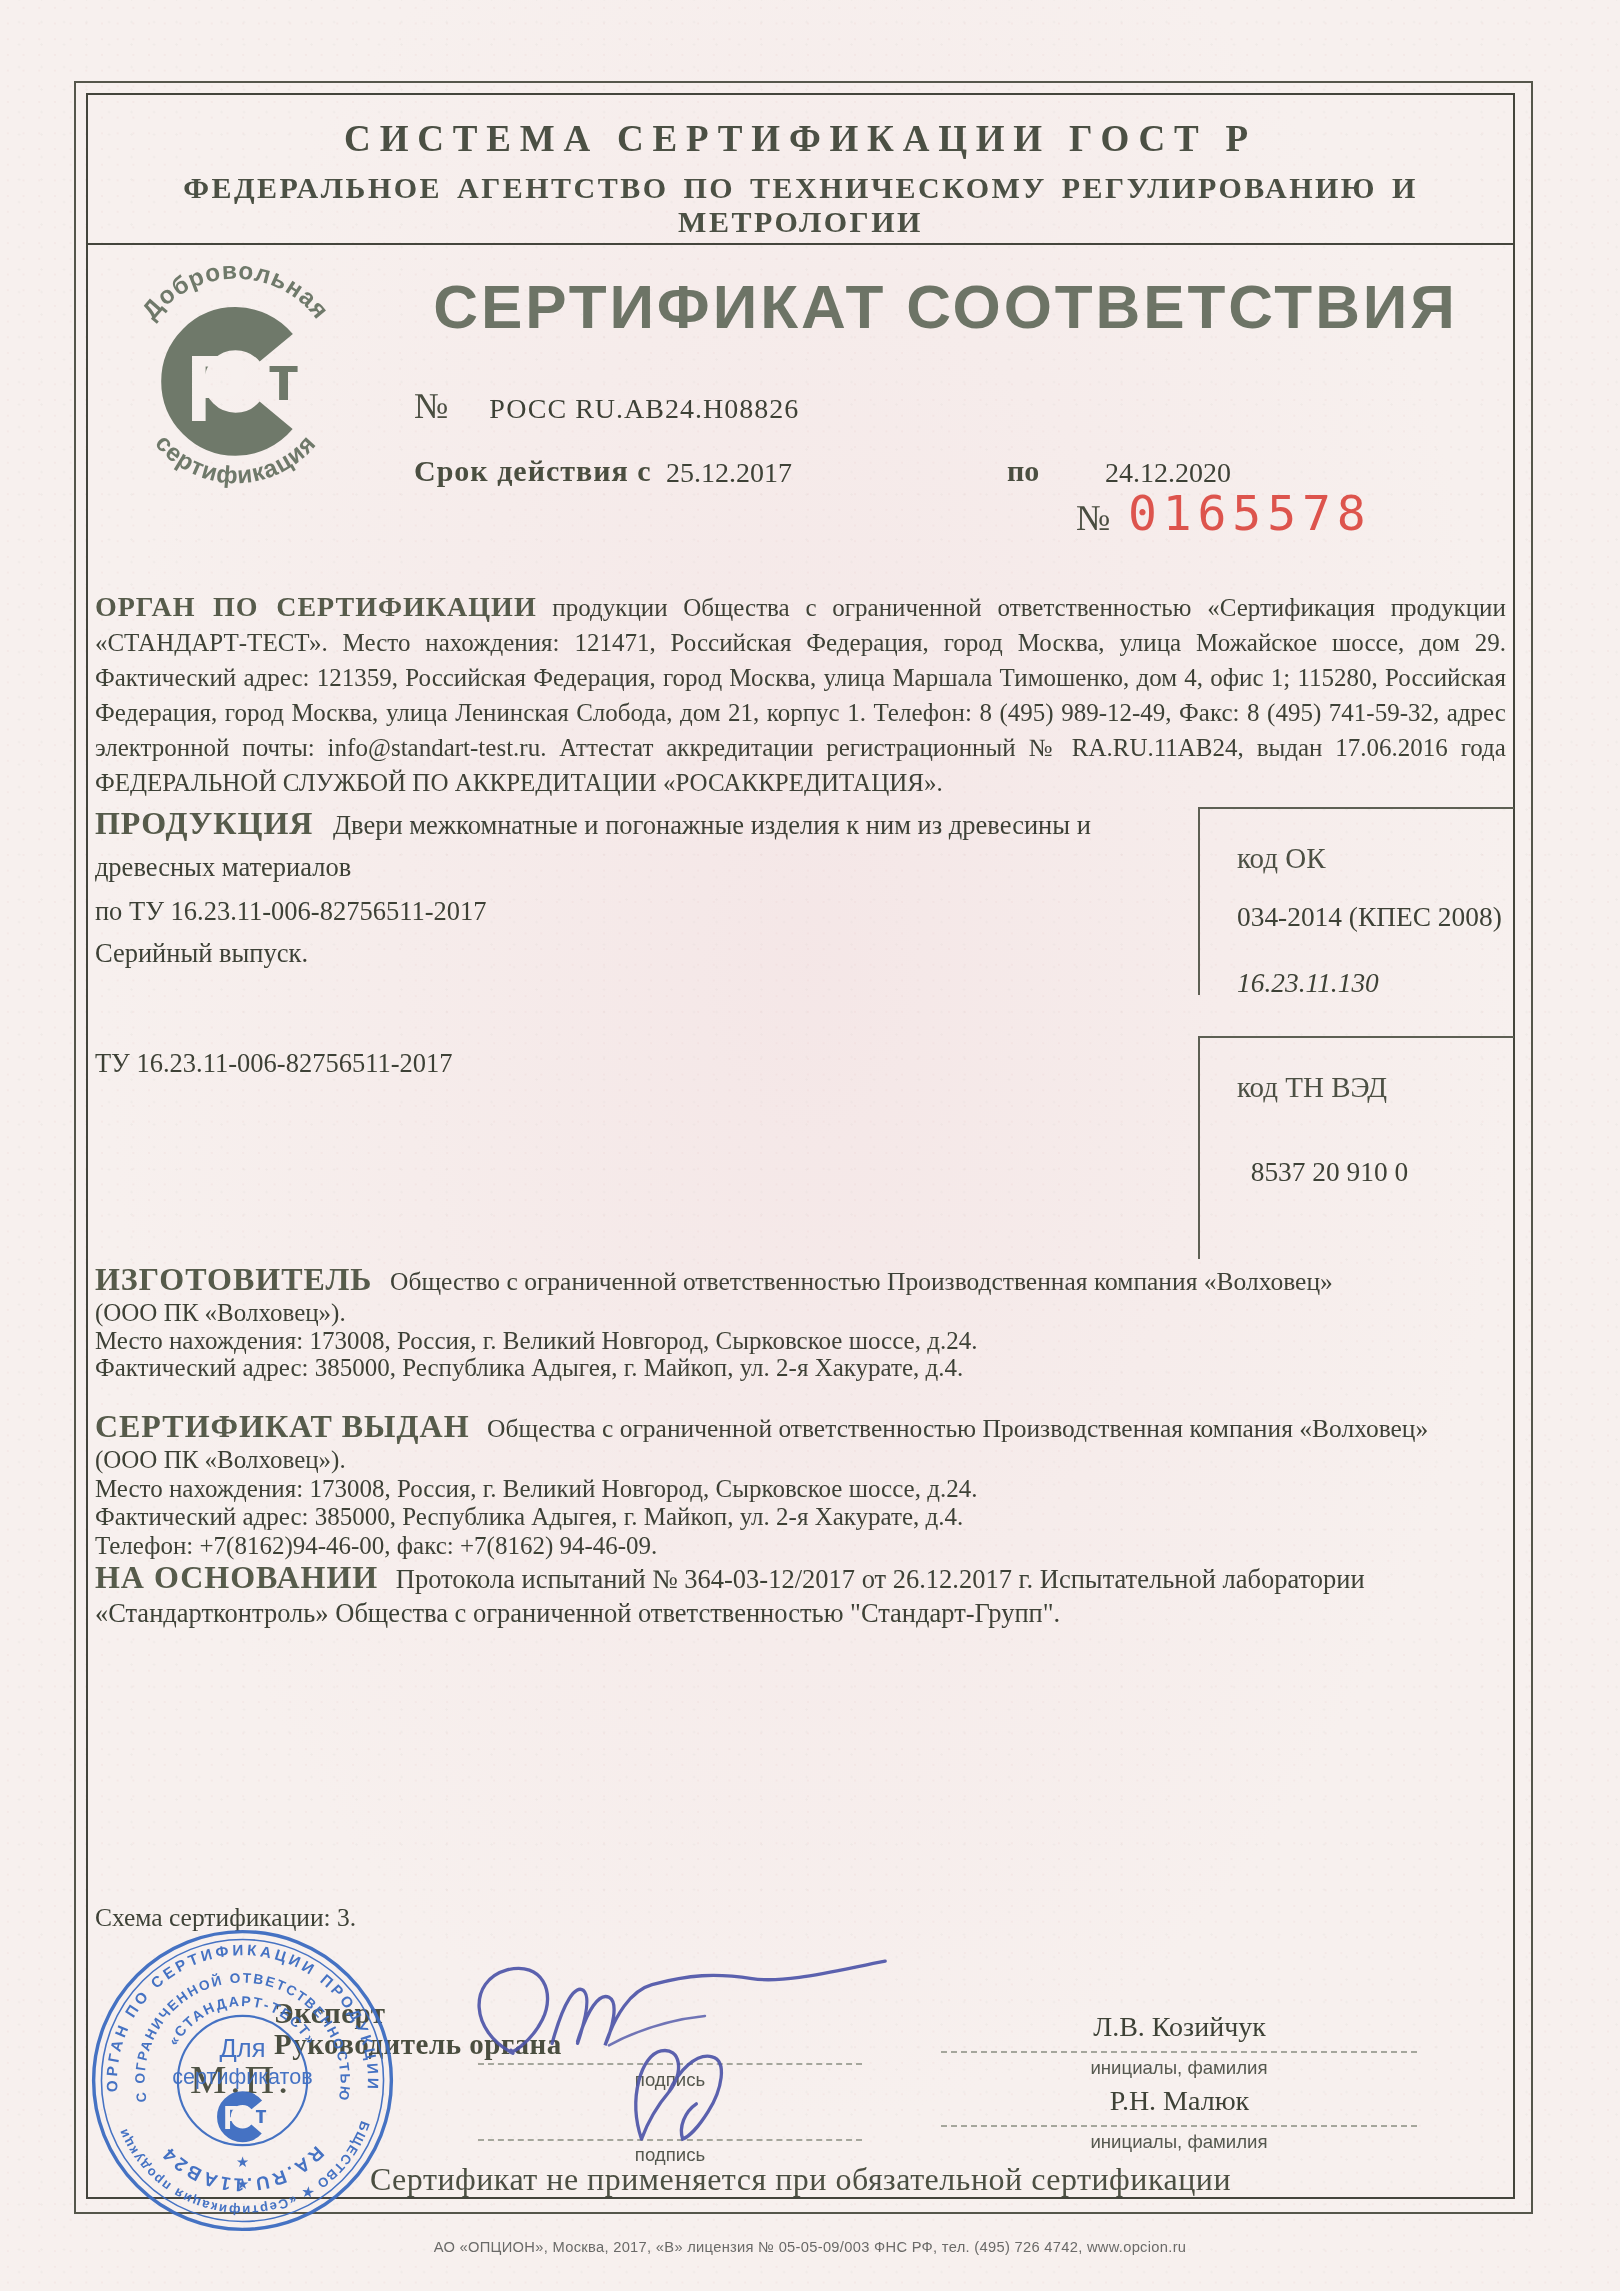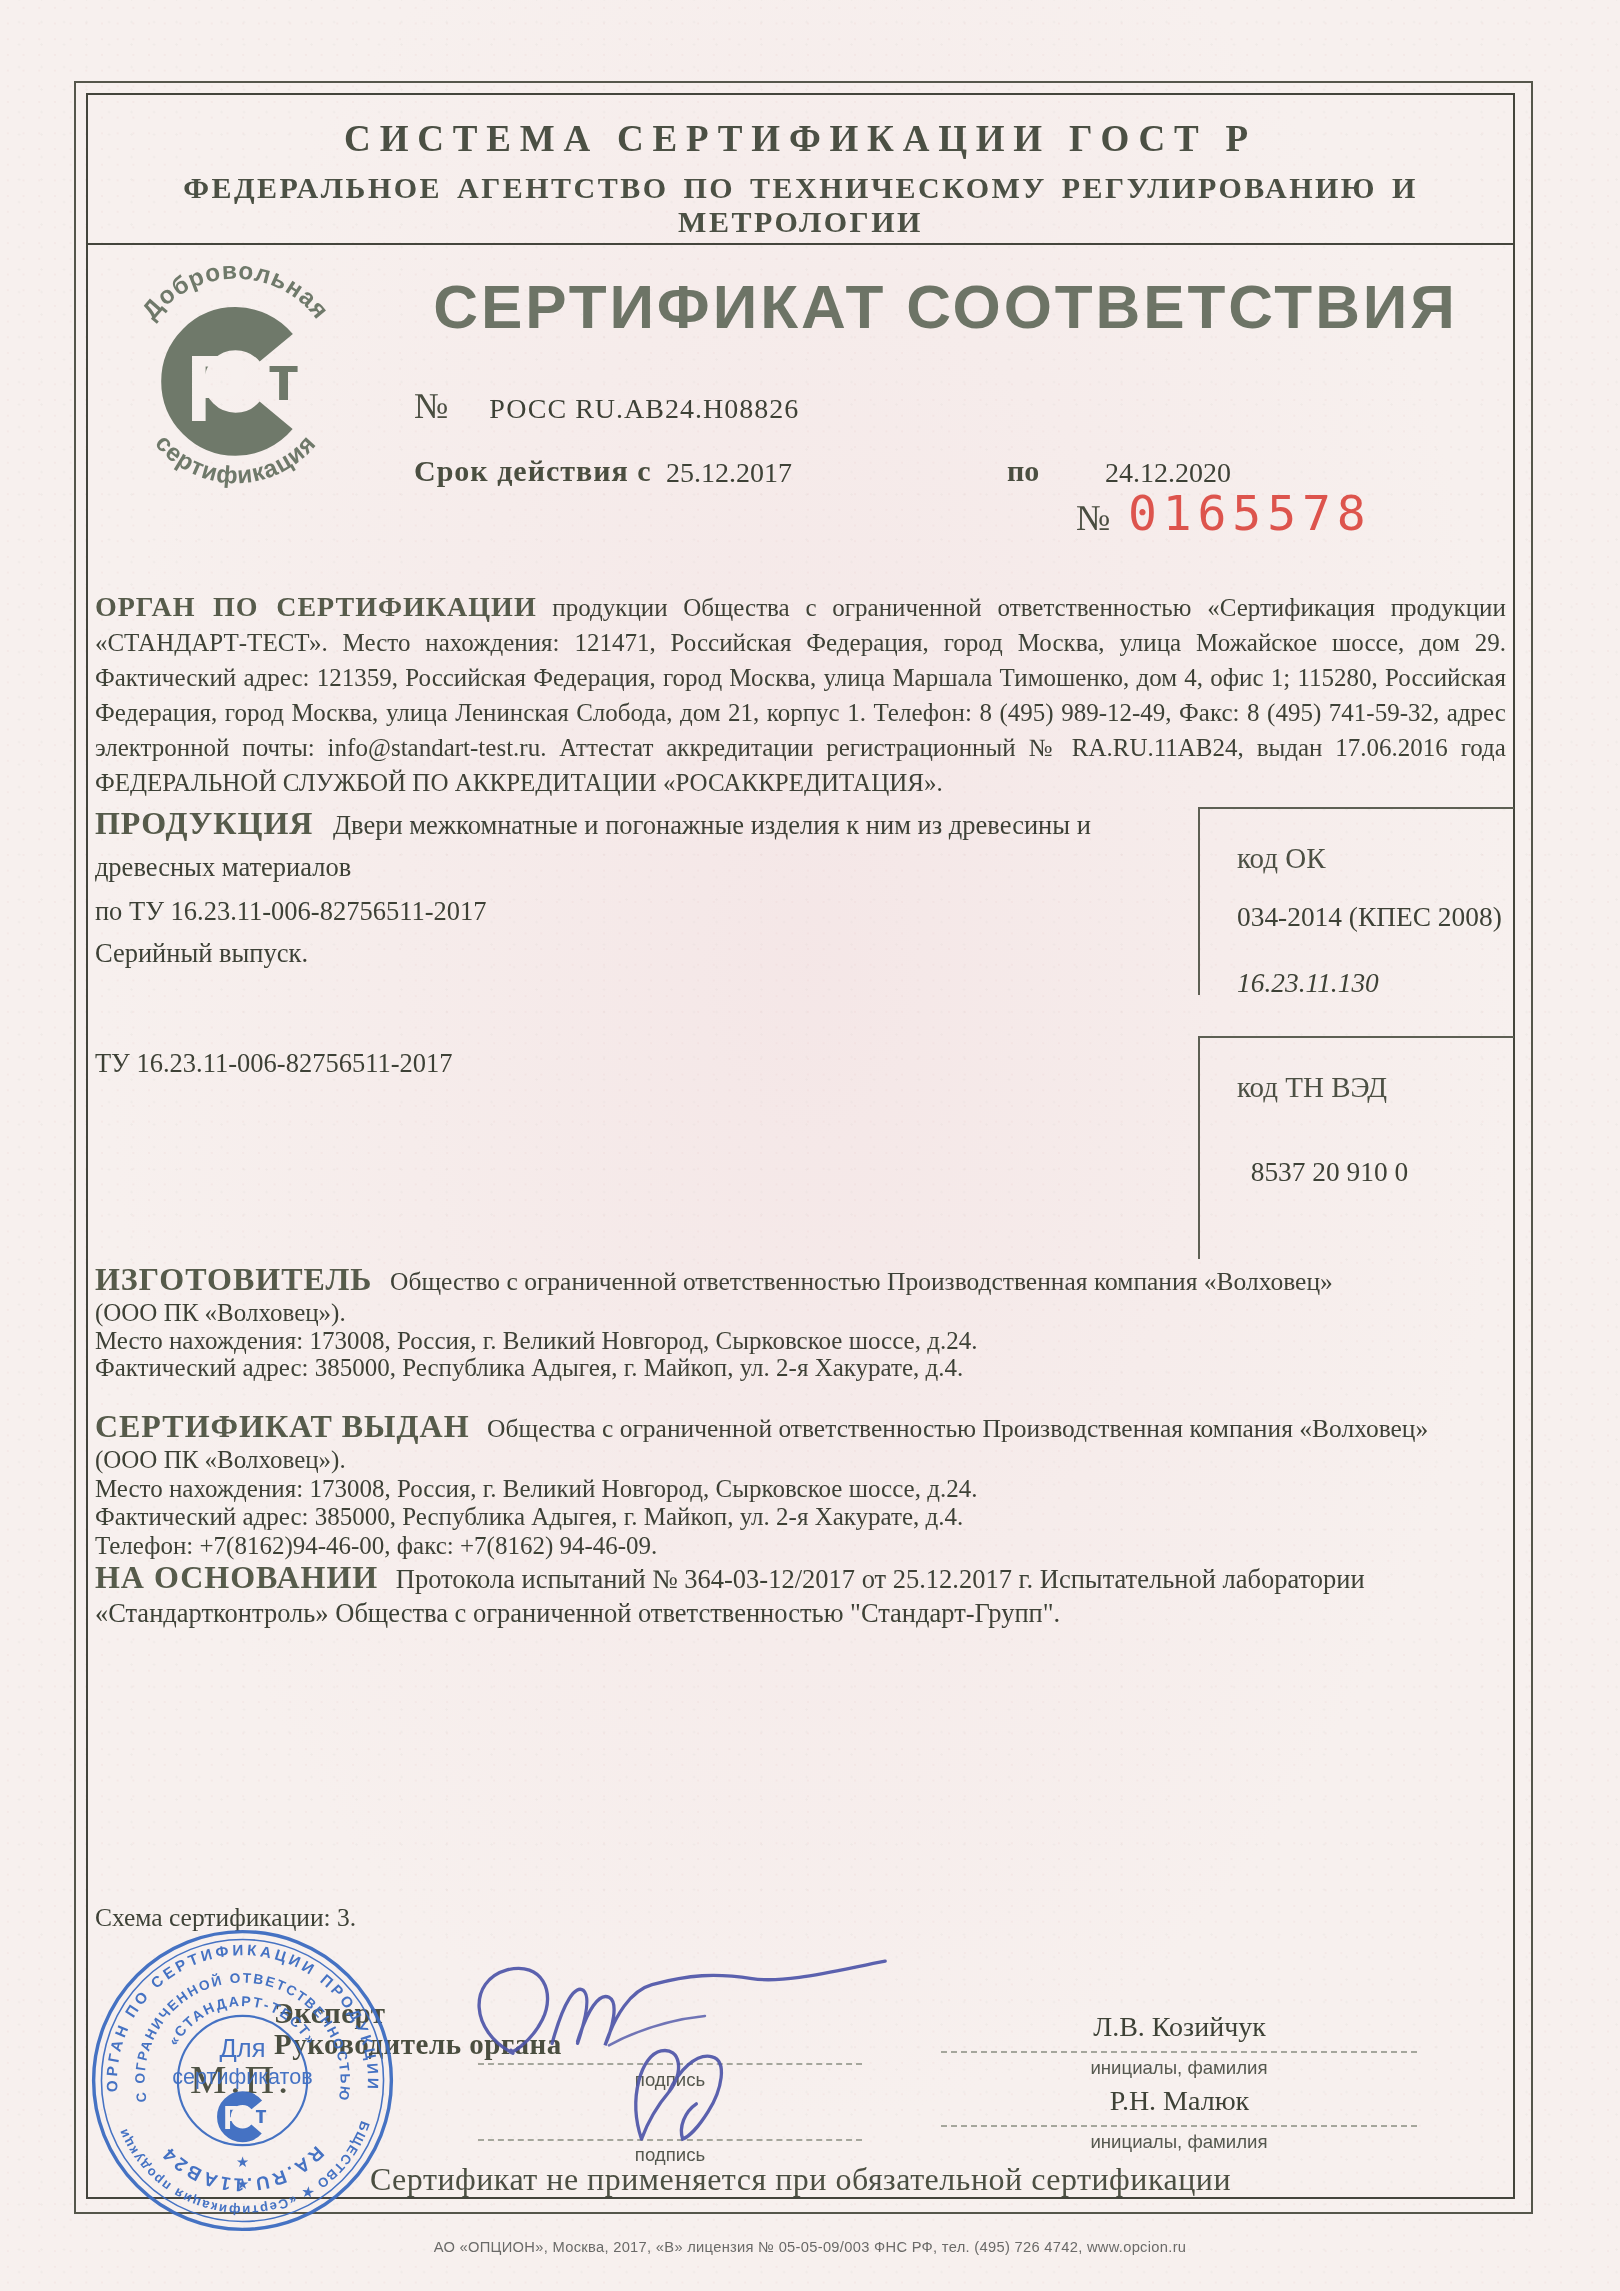--- a/index.html
+++ b/index.html
@@ -190,21 +190,21 @@
     <div class="line" id="man-l1">(ООО ПК «Волховец»).</div>
     <div class="line" id="man-l2">Место нахождения: 173008, Россия, г. Великий Новгород, Сырковское шоссе, д.24.</div>
     <div class="line" id="man-l3">Фактический адрес: 385000, Республика Адыгея, г. Майкоп, ул. 2-я Хакурате, д.4.</div>
 
     <div class="line lead-line" id="iss-lead"><span class="sec-head lead-head">СЕРТИФИКАТ ВЫДАН</span><span class="lead-txt">Общества с ограниченной ответственностью Производственная компания «Волховец»</span></div>
     <div class="line" id="iss-l1">(ООО ПК «Волховец»).</div>
     <div class="line" id="iss-l2">Место нахождения: 173008, Россия, г. Великий Новгород, Сырковское шоссе, д.24.</div>
     <div class="line" id="iss-l3">Фактический адрес: 385000, Республика Адыгея, г. Майкоп, ул. 2-я Хакурате, д.4.</div>
     <div class="line" id="iss-l4">Телефон: +7(8162)94-46-00, факс: +7(8162) 94-46-09.</div>
 
-    <div class="line lead-line" id="bas-lead"><span class="sec-head lead-head">НА ОСНОВАНИИ</span><span class="lead-txt">Протокола испытаний № 364-03-12/2017 от 25.12.2017 г. Испытательной лаборатории</span></div>
+    <div class="line lead-line" id="bas-lead"><span class="sec-head lead-head">НА ОСНОВАНИИ</span><span class="lead-txt">Протокола испытаний № 364-03-12/2017 от 26.12.2017 г. Испытательной лаборатории</span></div>
     <div class="line" id="bas-l2">«Стандартконтроль» Общества с ограниченной ответственностью "Стандарт-Групп".</div>
 
     <div class="line" id="add-l2">Схема сертификации: 3.</div>
 
     <div id="mp-mark">М.П.</div>
 
     <div class="sig-label" style="top:1933px;">Руководитель органа</div>
     <div class="dash-line" style="left:390px;top:1968px;width:384px;"></div>
     <div class="caption" style="left:390px;top:1974px;width:384px;">подпись</div>
     <div class="sig-name" style="left:861px;top:1916px;width:461px;">Л.В. Козийчук</div>

